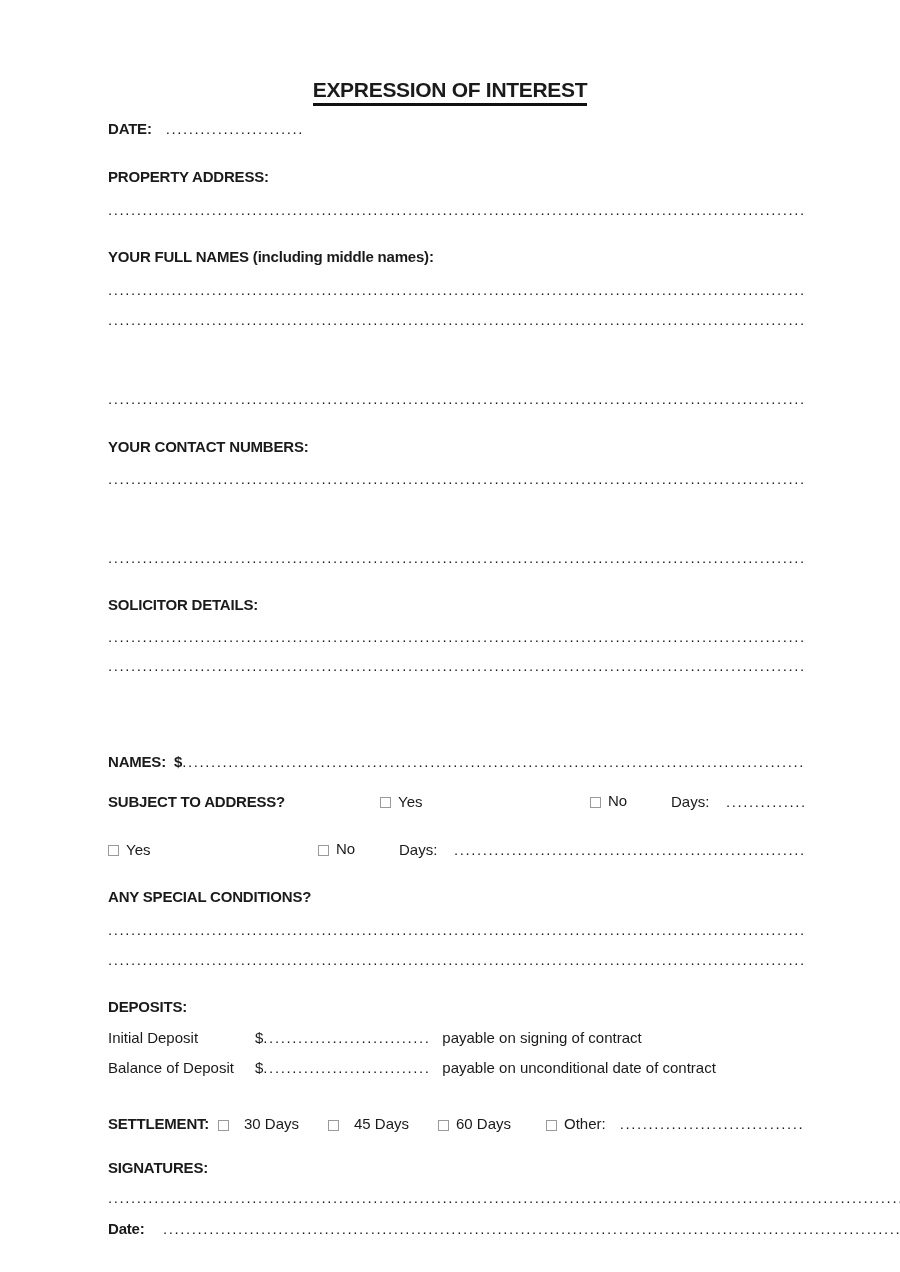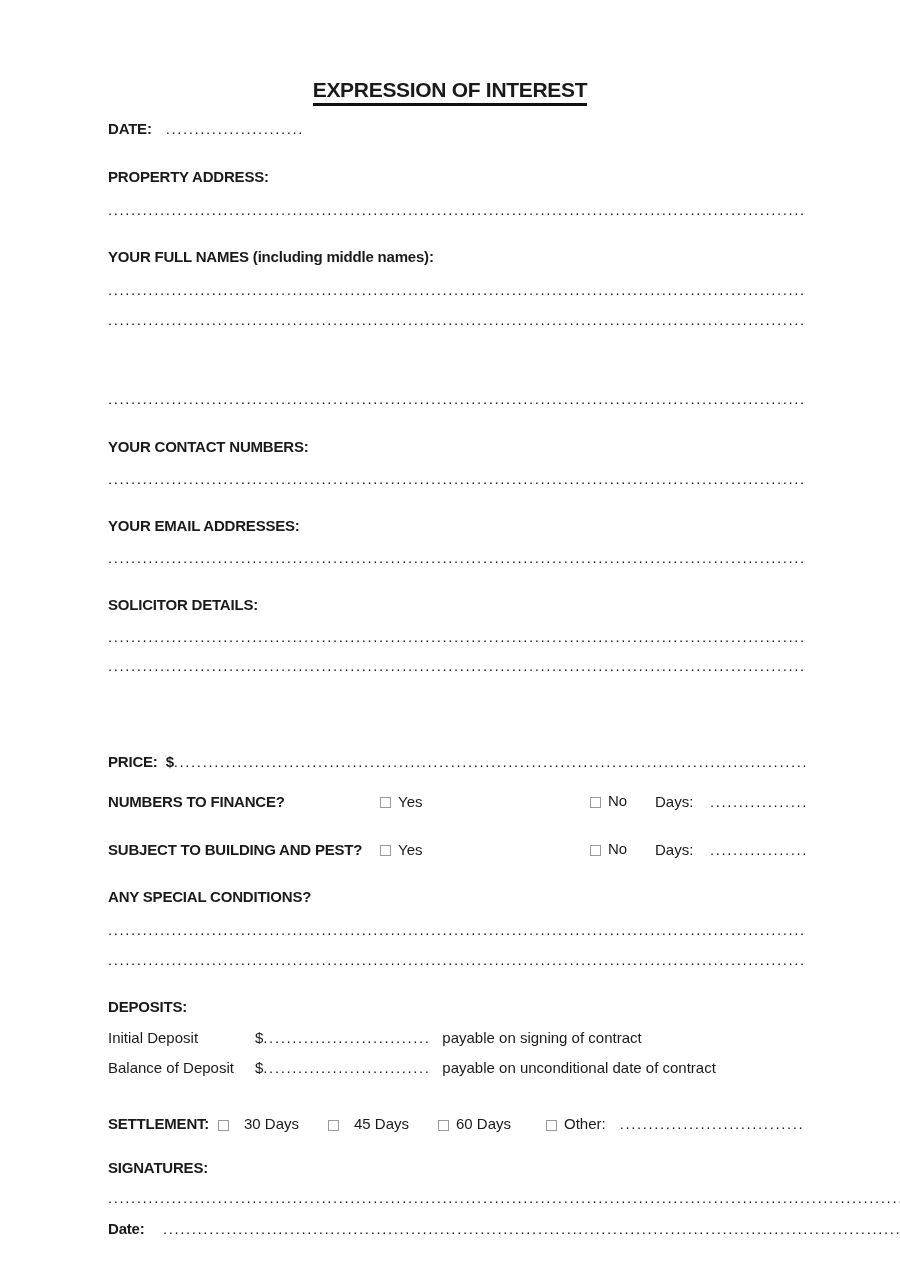--- a/index.html
+++ b/index.html
@@ -35,21 +35,21 @@
     display:inline-block; width:11px; height:11px;
     border:1px solid #9a9a9a; background:#fff;
     margin-right:7px; position:relative; top:1px;
     flex:0 0 auto; align-self:center;
   }
   .gap8  { display:inline-block; width:8px;  flex:0 0 auto; }
   .gap14 { display:inline-block; width:14px; flex:0 0 auto; }
   .w-fin-label  { flex:0 0 272px; }
   .w-yes        { flex:0 0 165px; display:flex; align-items:baseline; }
   .w-no         { flex:0 0 110px; display:flex; align-items:center;padding-left:45px; }
-  .w-days       { flex:0 0 55px; }
+  .w-days       { flex:0 0 55px;margin-left:16px; }
   .w-dep-name   { flex:0 0 147px; }
   .w-dep-dots   { flex:0 0 165px; }
   .w-set-label  { flex:0 0 110px; }
   .w-set-opt    { flex:0 0 110px; display:flex; align-items:baseline;gap:8px; }
   .w-set-opt3   { flex:0 0 108px; display:flex; align-items:baseline; }
   .sig-left     { flex:0 0 317px; display:flex; align-items:baseline; }
   .sig-spacer   { flex:0 0 65px; }
   .w-date-lbl   { flex:0 0 55px; }
 </style>
 </head>
@@ -88,61 +88,57 @@
     <span class="dots grow">........................................................................................................................................................................................................</span>
   </div>
 
   <div class="row" style="top:437px">
     <span class="lbl">YOUR CONTACT NUMBERS:</span>
   </div>
   <div class="row" style="top:469px">
     <span class="dots grow">........................................................................................................................................................................................................</span>
   </div>
 
-  <div class="row" style="top:516px">
-    <span class="lbl">YOUR EMAIL ADDRESSES:</span>
-  </div>
   <div class="row" style="top:548px">
     <span class="dots grow">........................................................................................................................................................................................................</span>
   </div>
 
   <div class="row" style="top:595px">
     <span class="lbl">SOLICITOR DETAILS:</span>
   </div>
   <div class="row" style="top:627px">
     <span class="dots grow">........................................................................................................................................................................................................</span>
   </div>
   <div class="row" style="top:656px">
     <span class="dots grow">........................................................................................................................................................................................................</span>
   </div>
 
 
   <div class="row" style="top:752px">
-    <span class="lbl">PRICE:</span>
+    <span class="lbl">NAMES:</span>
     <span class="gap8"></span>
     <span class="lbl">$</span>
     <span class="dots grow">........................................................................................................................................................................................................</span>
   </div>
 
   <div class="row" style="top:791px">
-    <span class="lbl w-fin-label">NUMBERS TO FINANCE?</span>
+    <span class="lbl w-fin-label">SUBJECT TO ADDRESS?</span>
     <span class="w-yes">
       <span class="cb"></span>
       <span class="reg">Yes</span>
     </span>
     <span class="w-no">
       <span class="cb"></span>
       <span class="reg">No</span>
     </span>
     <span class="reg w-days">Days:</span>
     <span class="dots grow">........................................................................................................................................................................................................</span>
   </div>
 
   <div class="row" style="top:839px">
-    <span class="lbl w-fin-label">SUBJECT TO BUILDING AND PEST?</span>
     <span class="w-yes">
       <span class="cb"></span>
       <span class="reg">Yes</span>
     </span>
     <span class="w-no">
       <span class="cb"></span>
       <span class="reg">No</span>
     </span>
     <span class="reg w-days">Days:</span>
     <span class="dots grow">........................................................................................................................................................................................................</span>

